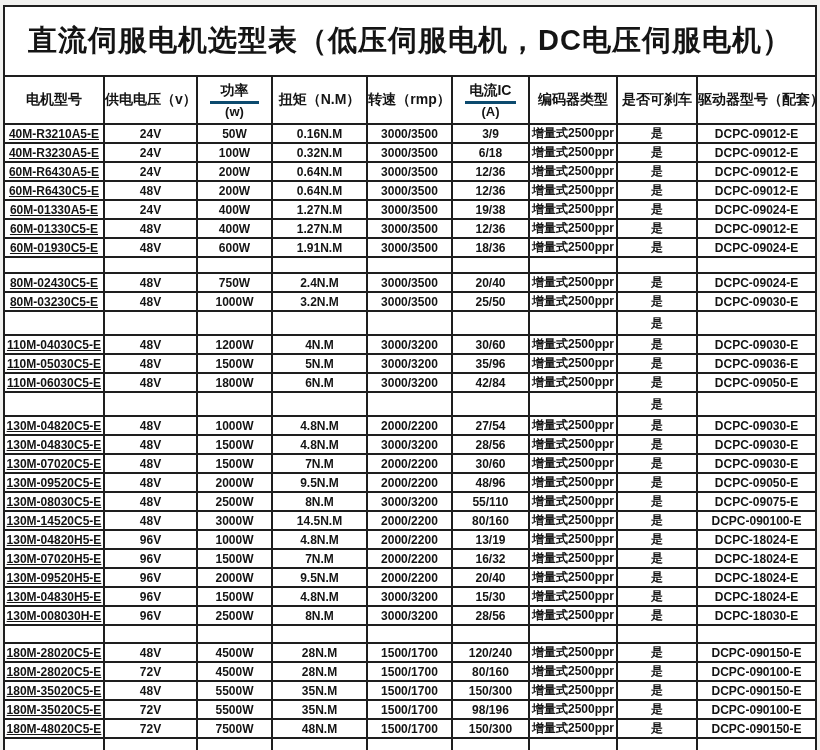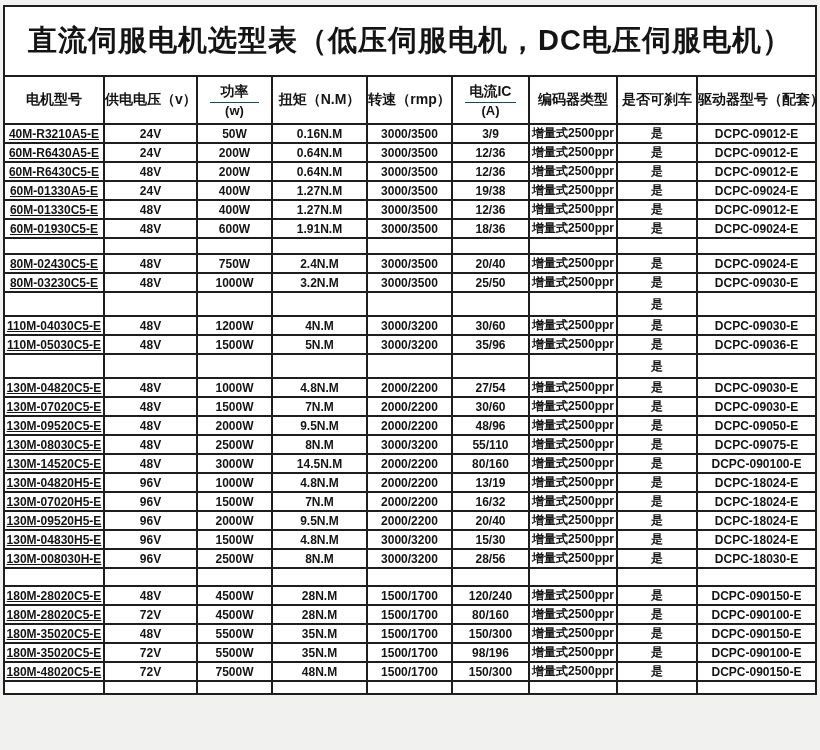--- a/index.html
+++ b/index.html
@@ -16,21 +16,21 @@
     border:2px solid #1e1e1e;
     padding:0;text-align:center;vertical-align:middle;
     color:#141414;white-space:nowrap;overflow:hidden;
   }
   td.title-cell{
     height:68px;font-size:29px;font-weight:bold;letter-spacing:1px;
   }
   tr.head-row th{
     height:46px;font-size:14px;font-weight:bold;
   }
-  .h-top{display:block;margin:0 12px;padding-bottom:1px;border-bottom:1px solid #0c4a6e;}
+  .h-top{display:block;margin:0 12px;padding-bottom:1px;border-bottom:3px solid #0c4a6e;}
   .h-bot{display:block;font-size:13px;}
   tr.data{height:19px;}
   tr.gap{height:16px;}
   tr.gapYes{height:24px;}
   tr.gapYesTall{height:24px;}
   tr.gapMed{height:18px;}
   tr.gapEnd{height:13px;}
   tr.data td, tr.gap td, tr.gapYes td, tr.gapYesTall td, tr.gapMed td, tr.gapEnd td{
     font-size:12px;font-weight:bold;
   }
@@ -83,20 +83,31 @@
           <td class="c1">24V</td>
           <td class="c2">50W</td>
           <td class="c3">0.16N.M</td>
           <td class="c4">3000/3500</td>
           <td class="c5">3/9</td>
           <td class="c6">增量式2500ppr</td>
           <td class="c7">是</td>
           <td class="c8">DCPC-09012-E</td>
         </tr>
         <tr class="data">
+          <td class="c0">40M-R3230A5-E</td>
+          <td class="c1">24V</td>
+          <td class="c2">100W</td>
+          <td class="c3">0.32N.M</td>
+          <td class="c4">3000/3500</td>
+          <td class="c5">6/18</td>
+          <td class="c6">增量式2500ppr</td>
+          <td class="c7">是</td>
+          <td class="c8">DCPC-09012-E</td>
+        </tr>
+        <tr class="data">
           <td class="c0">60M-R6430A5-E</td>
           <td class="c1">24V</td>
           <td class="c2">200W</td>
           <td class="c3">0.64N.M</td>
           <td class="c4">3000/3500</td>
           <td class="c5">12/36</td>
           <td class="c6">增量式2500ppr</td>
           <td class="c7">是</td>
           <td class="c8">DCPC-09012-E</td>
         </tr>
@@ -203,38 +214,60 @@
           <td class="c0">110M-05030C5-E</td>
           <td class="c1">48V</td>
           <td class="c2">1500W</td>
           <td class="c3">5N.M</td>
           <td class="c4">3000/3200</td>
           <td class="c5">35/96</td>
           <td class="c6">增量式2500ppr</td>
           <td class="c7">是</td>
           <td class="c8">DCPC-09036-E</td>
         </tr>
+        <tr class="data">
+          <td class="c0">110M-06030C5-E</td>
+          <td class="c1">48V</td>
+          <td class="c2">1800W</td>
+          <td class="c3">6N.M</td>
+          <td class="c4">3000/3200</td>
+          <td class="c5">42/84</td>
+          <td class="c6">增量式2500ppr</td>
+          <td class="c7">是</td>
+          <td class="c8">DCPC-09050-E</td>
+        </tr>
         <tr class="gapYesTall">
           <td class="c0"></td>
           <td class="c1"></td>
           <td class="c2"></td>
           <td class="c3"></td>
           <td class="c4"></td>
           <td class="c5"></td>
           <td class="c6"></td>
           <td class="c7">是</td>
           <td class="c8"></td>
         </tr>
         <tr class="data">
           <td class="c0">130M-04820C5-E</td>
           <td class="c1">48V</td>
           <td class="c2">1000W</td>
           <td class="c3">4.8N.M</td>
           <td class="c4">2000/2200</td>
           <td class="c5">27/54</td>
+          <td class="c6">增量式2500ppr</td>
+          <td class="c7">是</td>
+          <td class="c8">DCPC-09030-E</td>
+        </tr>
+        <tr class="data">
+          <td class="c0">130M-04830C5-E</td>
+          <td class="c1">48V</td>
+          <td class="c2">1500W</td>
+          <td class="c3">4.8N.M</td>
+          <td class="c4">3000/3200</td>
+          <td class="c5">28/56</td>
           <td class="c6">增量式2500ppr</td>
           <td class="c7">是</td>
           <td class="c8">DCPC-09030-E</td>
         </tr>
         <tr class="data">
           <td class="c0">130M-07020C5-E</td>
           <td class="c1">48V</td>
           <td class="c2">1500W</td>
           <td class="c3">7N.M</td>
           <td class="c4">2000/2200</td>

